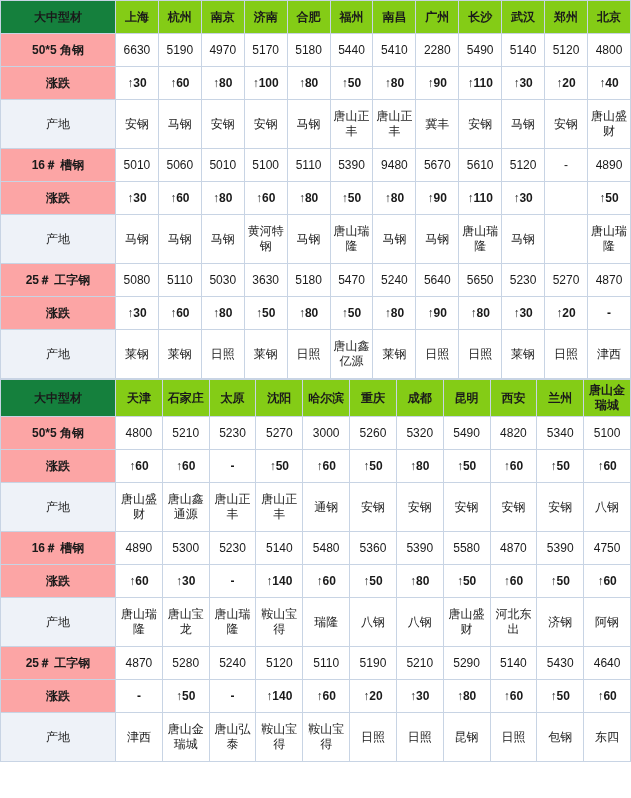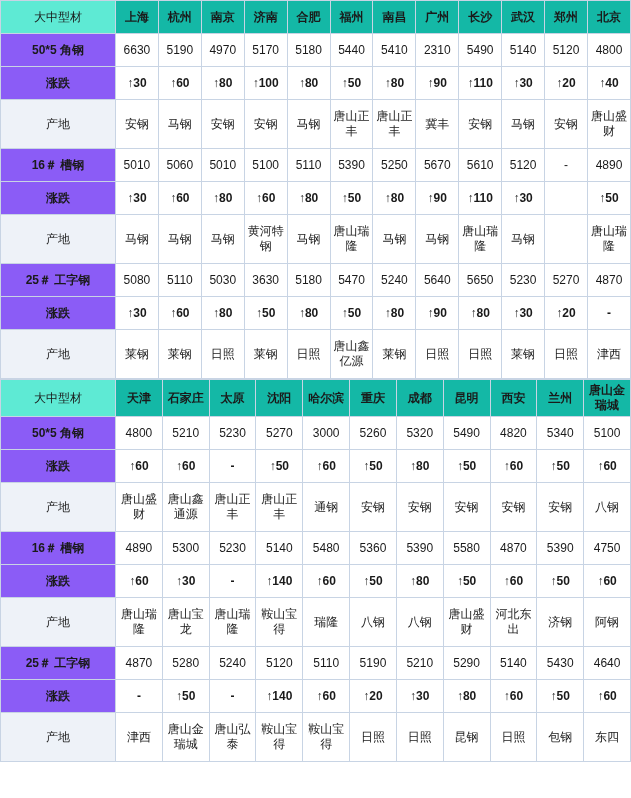--- a/index.html
+++ b/index.html
@@ -24,33 +24,33 @@
     color: #1a1a1a;
     padding: 3px 1px;
     line-height: 1.25;
     word-break: break-all;
   }
   
   table.steel-table td.labelcol {
     width: 112px;
   }
   td.header-label {
-    background: #5eead4;
+    background: #15803d;
     color: #d4000c;
-    font-weight: normal;
+    font-weight: bold;
     font-size: 13px;
   }
   td.header-city {
-    background: #14b8a6;
+    background: #84cc16;
     color: #1761b0;
     font-weight: bold;
     font-size: 13px;
   }
   td.rowlabel {
-    background: #8b5cf6;
+    background: #fca5a5;
     font-weight: bold;
     font-size: 13px;
     color: #111;
   }
   td.rowlabel-origin {
     background: #eef2f8;
     font-weight: normal;
     font-size: 12px;
     color: #111;
   }
@@ -100,21 +100,21 @@
 
       <tr>
         <td class="labelcol rowlabel normal">50*5 角钢</td>
         <td class="price normal">6630</td>
         <td class="price normal">5190</td>
         <td class="price normal">4970</td>
         <td class="price normal">5170</td>
         <td class="price normal">5180</td>
         <td class="price normal">5440</td>
         <td class="price normal">5410</td>
-        <td class="price normal">2310</td>
+        <td class="price normal">2280</td>
         <td class="price normal">5490</td>
         <td class="price normal">5140</td>
         <td class="price normal">5120</td>
         <td class="price normal">4800</td>
       </tr>
 
       <tr>
         <td class="labelcol rowlabel normal">涨跌</td>
         <td class="change normal">↑30</td>
         <td class="change normal">↑60</td>
@@ -147,21 +147,21 @@
       </tr>
 
       <tr>
         <td class="labelcol rowlabel normal">16＃ 槽钢</td>
         <td class="price normal">5010</td>
         <td class="price normal">5060</td>
         <td class="price normal">5010</td>
         <td class="price normal">5100</td>
         <td class="price normal">5110</td>
         <td class="price normal">5390</td>
-        <td class="price normal">5250</td>
+        <td class="price normal">9480</td>
         <td class="price normal">5670</td>
         <td class="price normal">5610</td>
         <td class="price normal">5120</td>
         <td class="price normal">-</td>
         <td class="price normal">4890</td>
       </tr>
 
       <tr>
         <td class="labelcol rowlabel normal">涨跌</td>
         <td class="change normal">↑30</td>

